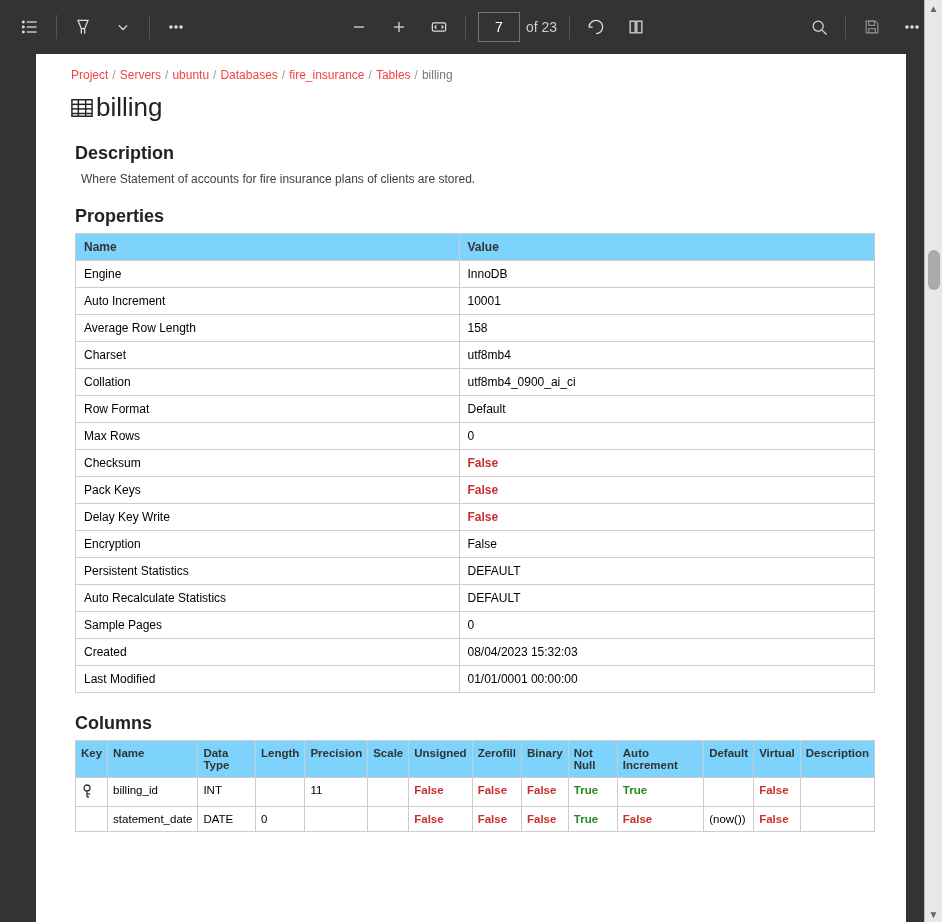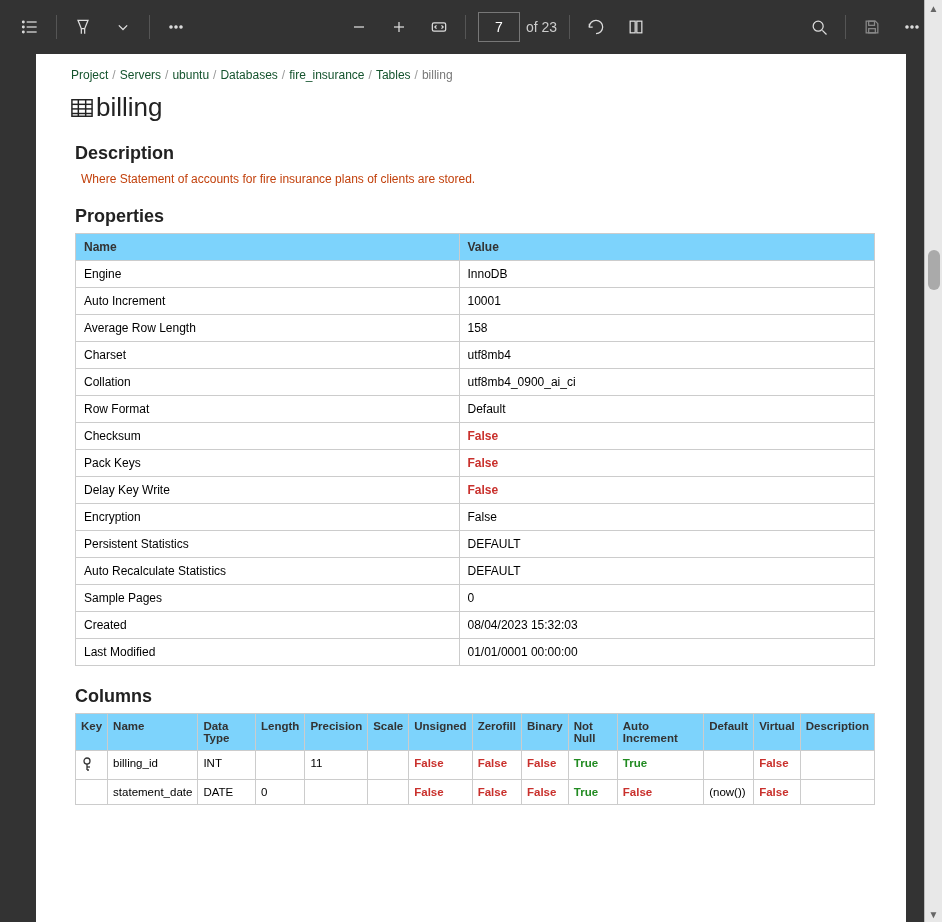--- a/index.html
+++ b/index.html
@@ -50,28 +50,28 @@
   overflow: hidden;
   position: relative;
 }
 .page {
   width: 870px;
   background: #fff;
   padding: 12px 35px 20px 35px;
   overflow: hidden;
 }
 .breadcrumbs { font-size: 12px; padding: 2px 0 10px 0; }
-.breadcrumbs a { color: #14532d; text-decoration: none; }
+.breadcrumbs a { color: #ef4444; text-decoration: none; }
 .breadcrumbs .sep { color: #999; margin: 0 4px; }
 .breadcrumbs .cur { color: #777; }
 .title-row { display: flex; align-items: center; margin-bottom: 18px; }
 .title-row svg { width: 22px; height: 20px; margin-right: 3px; }
 .title-row h1 { font-size: 26px; font-weight: 400; color: #222; }
 h2.sec { font-size: 18px; font-weight: 600; color: #222; margin: 20px 4px 6px 4px; }
-.desc-text { font-size: 12px; color: #c2410c; margin: 8px 0 8px 10px; }
+.desc-text { font-size: 12px; color: #404040; margin: 8px 0 8px 10px; }
 table.props, table.cols {
   width: 100%;
   border-collapse: collapse;
   font-size: 12px;
   margin-left: 4px;
 }
 table.props th, table.props td, table.cols th, table.cols td {
   border: 1px solid #ccc;
   padding: 6px 8px;
   text-align: left;
@@ -254,20 +254,24 @@
             <td>Charset</td>
             <td>utf8mb4</td>
           </tr>
           <tr>
             <td>Collation</td>
             <td>utf8mb4_0900_ai_ci</td>
           </tr>
           <tr>
             <td>Row Format</td>
             <td>Default</td>
+          </tr>
+          <tr>
+            <td>Max Rows</td>
+            <td>0</td>
           </tr>
           <tr>
             <td>Checksum</td>
             <td class="val-false">False</td>
           </tr>
           <tr>
             <td>Pack Keys</td>
             <td class="val-false">False</td>
           </tr>
           <tr>

